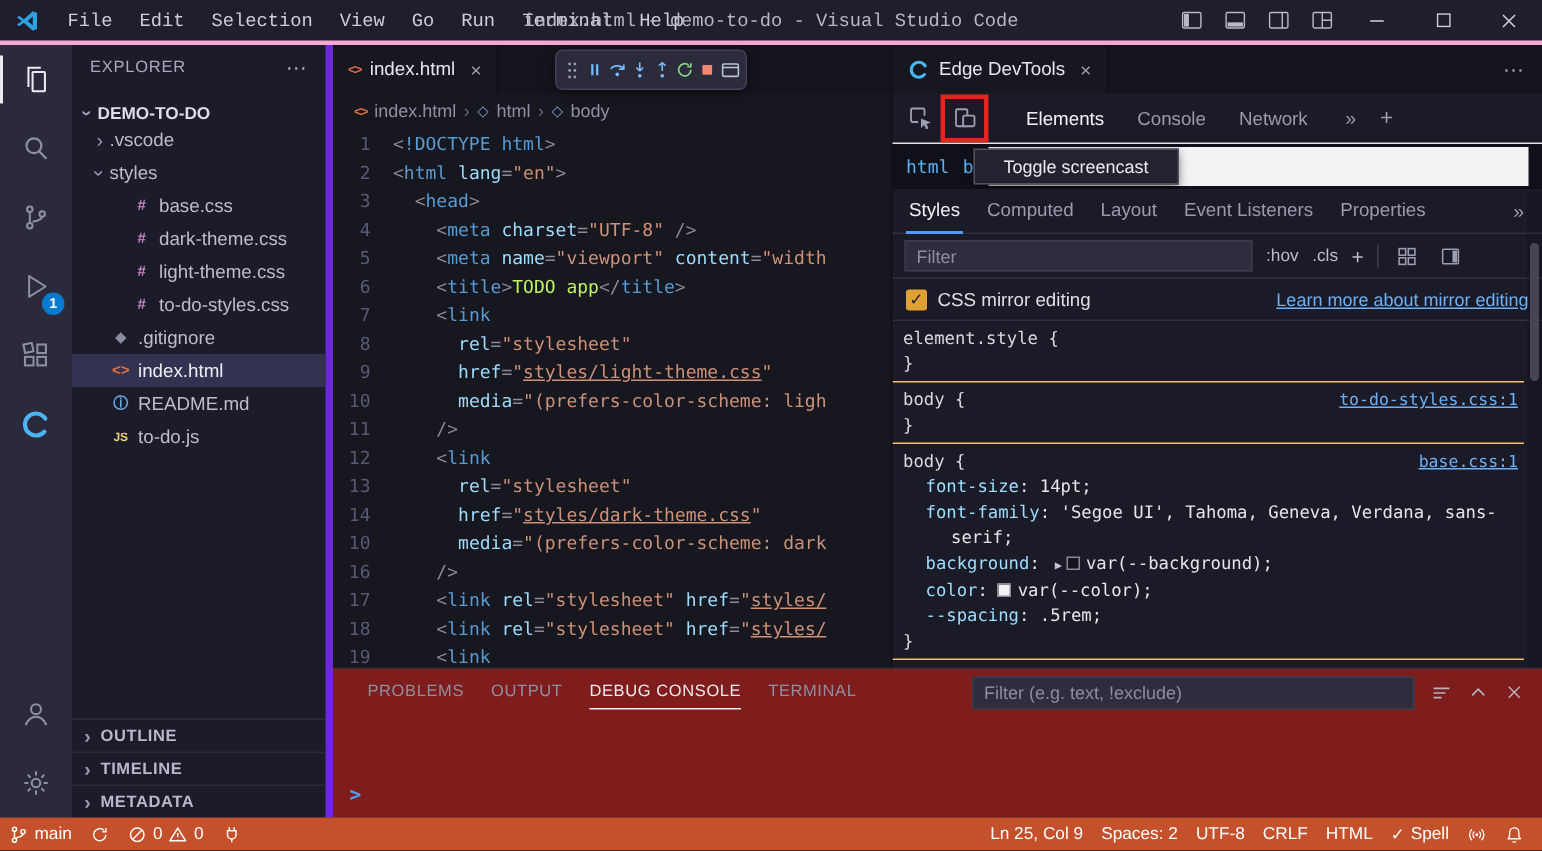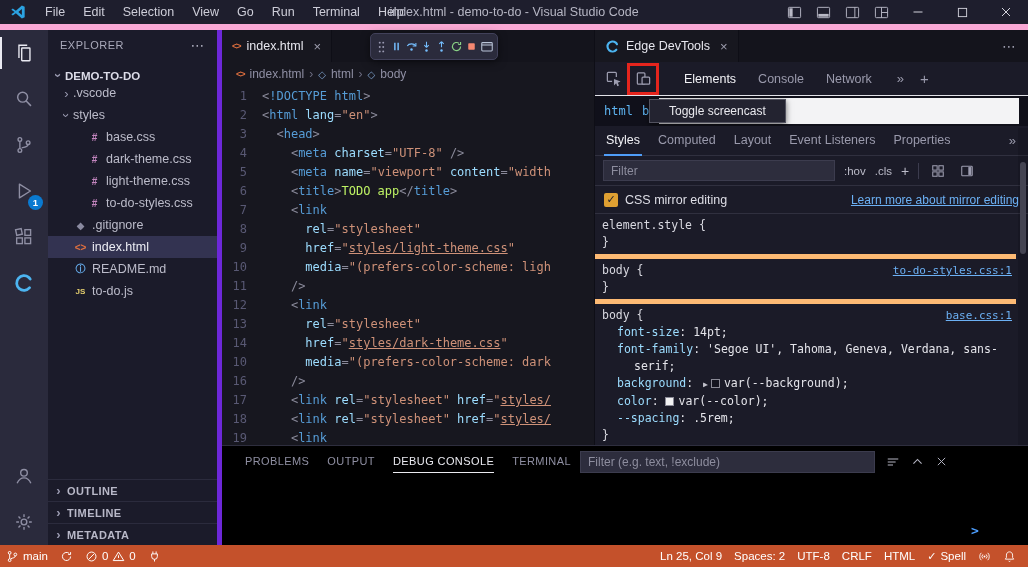--- a/index.html
+++ b/index.html
@@ -1,21 +1,21 @@
 <!DOCTYPE html>
 <html><head>
 <meta charset="utf-8">
 <style>
 *{margin:0;padding:0;box-sizing:border-box;user-select:none;}
 html,body{width:1028px;height:567px;overflow:hidden;background:#14141d;
 font-family:"Liberation Sans","DejaVu Sans",sans-serif;color:#c8c8d4;font-size:13px;}
 .app{position:relative;width:1028px;height:567px;display:flex;flex-direction:column;background:#17171f;}
 
 
-.titlebar{height:30px;flex:0 0 30px;background:#1e1e2d;display:flex;align-items:center;position:relative;border-bottom:6px solid #f9a8d4;}
+.titlebar{height:30px;flex:0 0 30px;background:#1e1e2d;display:flex;align-items:center;position:relative;border-bottom:3px solid #f9a8d4;font-family:Liberation Mono, monospace;}
 .logo{width:36px;display:flex;justify-content:center;align-items:center;}
 .menubar{display:flex;height:30px;}
 .menu-item{padding:0 9px;line-height:30px;font-size:12.5px;color:#cdcdd8;cursor:default;}
 .title-text{position:absolute;left:50%;transform:translateX(-50%);font-size:12.5px;color:#b6b6c4;white-space:nowrap;}
 .tb-right{margin-left:auto;display:flex;align-items:center;height:30px;}
 .tb-icon{width:29px;height:30px;display:flex;align-items:center;justify-content:center;color:#b9b9c6;}
 .win-btn{width:44px;height:30px;display:flex;align-items:center;justify-content:center;color:#d2d2dc;}
 
 
 .app-body{flex:1;display:flex;min-height:0;}
@@ -101,35 +101,35 @@
 .filter-input{width:232px;height:21px;background:#2d2d3d;border:1px solid #3c3c4e;color:#cfcfda;font-size:12px;padding:0 7px;outline:none;font-family:"Liberation Sans",sans-serif;}
 .filter-input::placeholder{color:#8d8d9e;}
 .ftn{color:#bcbcc9;font-size:11.5px;cursor:pointer;}
 .ftn.plus{font-size:14px;}
 .vdiv{width:1px;height:16px;background:#3c3c4e;}
 .dt-iconbtn.sm{width:20px;height:20px;color:#9d9db0;}
 .mirror-row{height:28px;flex:0 0 28px;display:flex;align-items:center;gap:7px;padding:0 9px;border-bottom:1px solid #30303f;font-size:12.5px;color:#dedee6;}
 .mirror-check{width:14px;height:14px;border-radius:2px;background:#dfa032;color:#1d1d29;font-size:11px;font-weight:700;display:flex;align-items:center;justify-content:center;cursor:pointer;}
 .mirror-link{margin-left:auto;color:#6cb1f5;text-decoration:underline;font-size:12px;cursor:pointer;white-space:nowrap;}
 .rules{flex:1;overflow:hidden;font-family:"DejaVu Sans Mono","Liberation Mono",monospace;font-size:11.5px;line-height:17px;padding-right:12px;}
-.rule{border-bottom:5px solid #fdba74;padding:3px 0 3px 7px;}
+.rule{border-bottom:1px solid #fdba74;padding:3px 0 3px 7px;}
 .rule-head{display:flex;align-items:baseline;}
 .sel{color:#d8d8e0;}
 .srclink{margin-left:auto;color:#6cb1f5;text-decoration:underline;font-size:11px;padding-right:4px;cursor:pointer;white-space:nowrap;}
 .prop{padding-left:32px;text-indent:-17px;color:#d8d8e0;white-space:pre-wrap;cursor:text;}
 .pname{color:#9cdcfe;}
 .pval{color:#e4e4ea;}
 .parrow{color:#c2c2cc;font-size:8px;margin:0 3px;cursor:pointer;}
 .swatch{display:inline-block;width:9px;height:9px;border:1px solid #8a8a96;margin-right:4px;vertical-align:-1px;}
 .rule-close{color:#d8d8e0;}
 .dt-scroll{position:absolute;right:0;top:98px;bottom:0;width:10px;background:rgba(0,0,0,.12);}
 .dt-scroll .thumb{position:absolute;top:34px;left:2px;width:6px;height:92px;background:#444452;border-radius:3px;}
 
 
-.bottom-panel{flex:1;min-height:0;border-top:1px solid #2e2e3e;background:#000000;display:flex;flex-direction:row;}
+.bottom-panel{flex:1;min-height:0;border-top:1px solid #2e2e3e;background:#7f1d1d;display:flex;flex-direction:column;}
 .panel-tabbar{height:31px;flex:0 0 31px;display:flex;align-items:center;padding:0 12px 0 14px;}
 .panel-tabs{display:flex;align-items:center;height:31px;}
 .ptab{padding:0 9px;height:31px;line-height:31px;font-size:11px;letter-spacing:.4px;color:#8f8fa2;position:relative;cursor:pointer;white-space:nowrap;}
 .ptab.active{color:#eaeaf0;}
 .ptab.active::after{content:"";position:absolute;left:9px;right:9px;bottom:4px;height:1px;background:#eaeaf0;}
 .panel-right{margin-left:auto;display:flex;align-items:center;gap:11px;}
 .panel-filter{width:295px;height:22px;background:#2d2d3d;border:1px solid #3c3c4e;color:#cfcfda;font-size:12px;padding:0 7px;outline:none;font-family:"Liberation Sans",sans-serif;}
 .panel-filter::placeholder{color:#8d8d9e;}
 .p-ico{color:#b4b4c2;display:flex;align-items:center;cursor:pointer;}
 .panel-content{flex:1;position:relative;}

